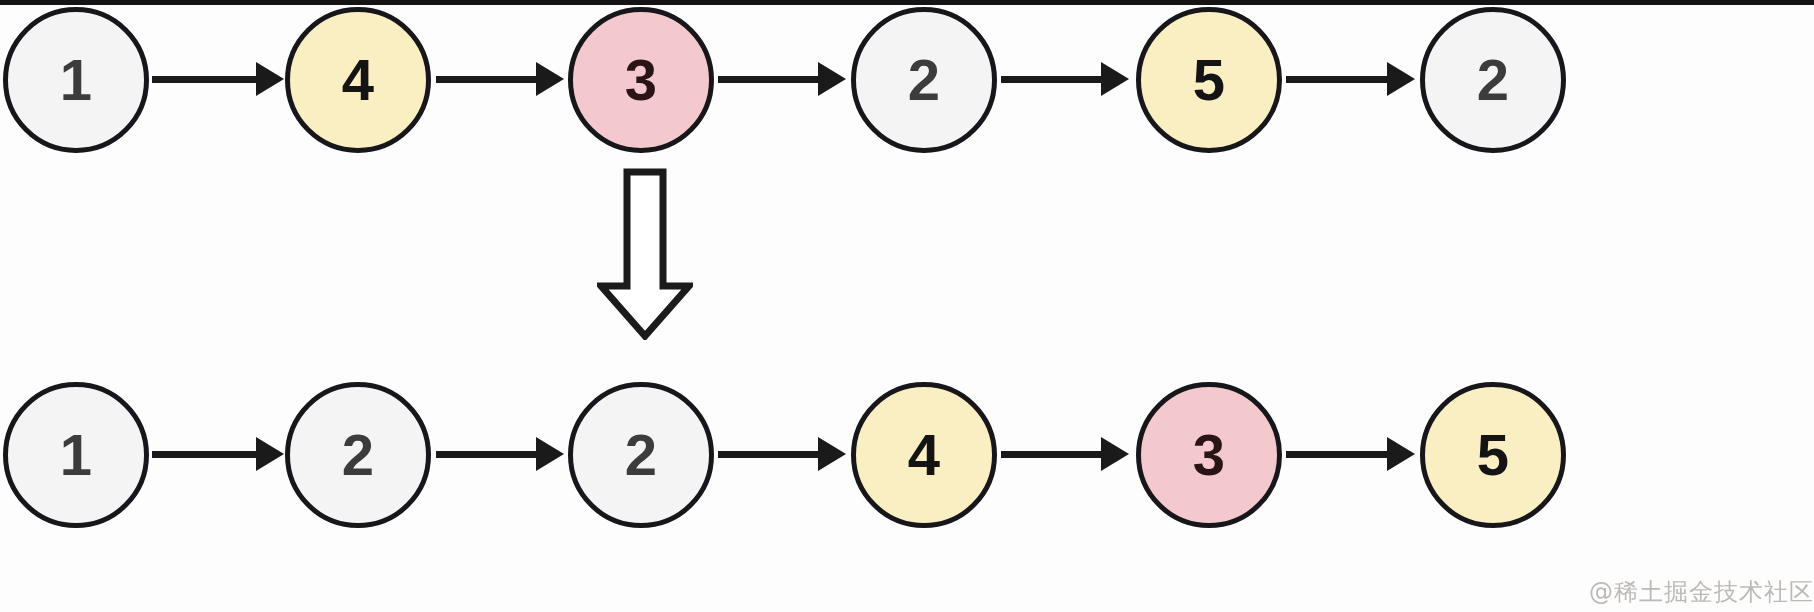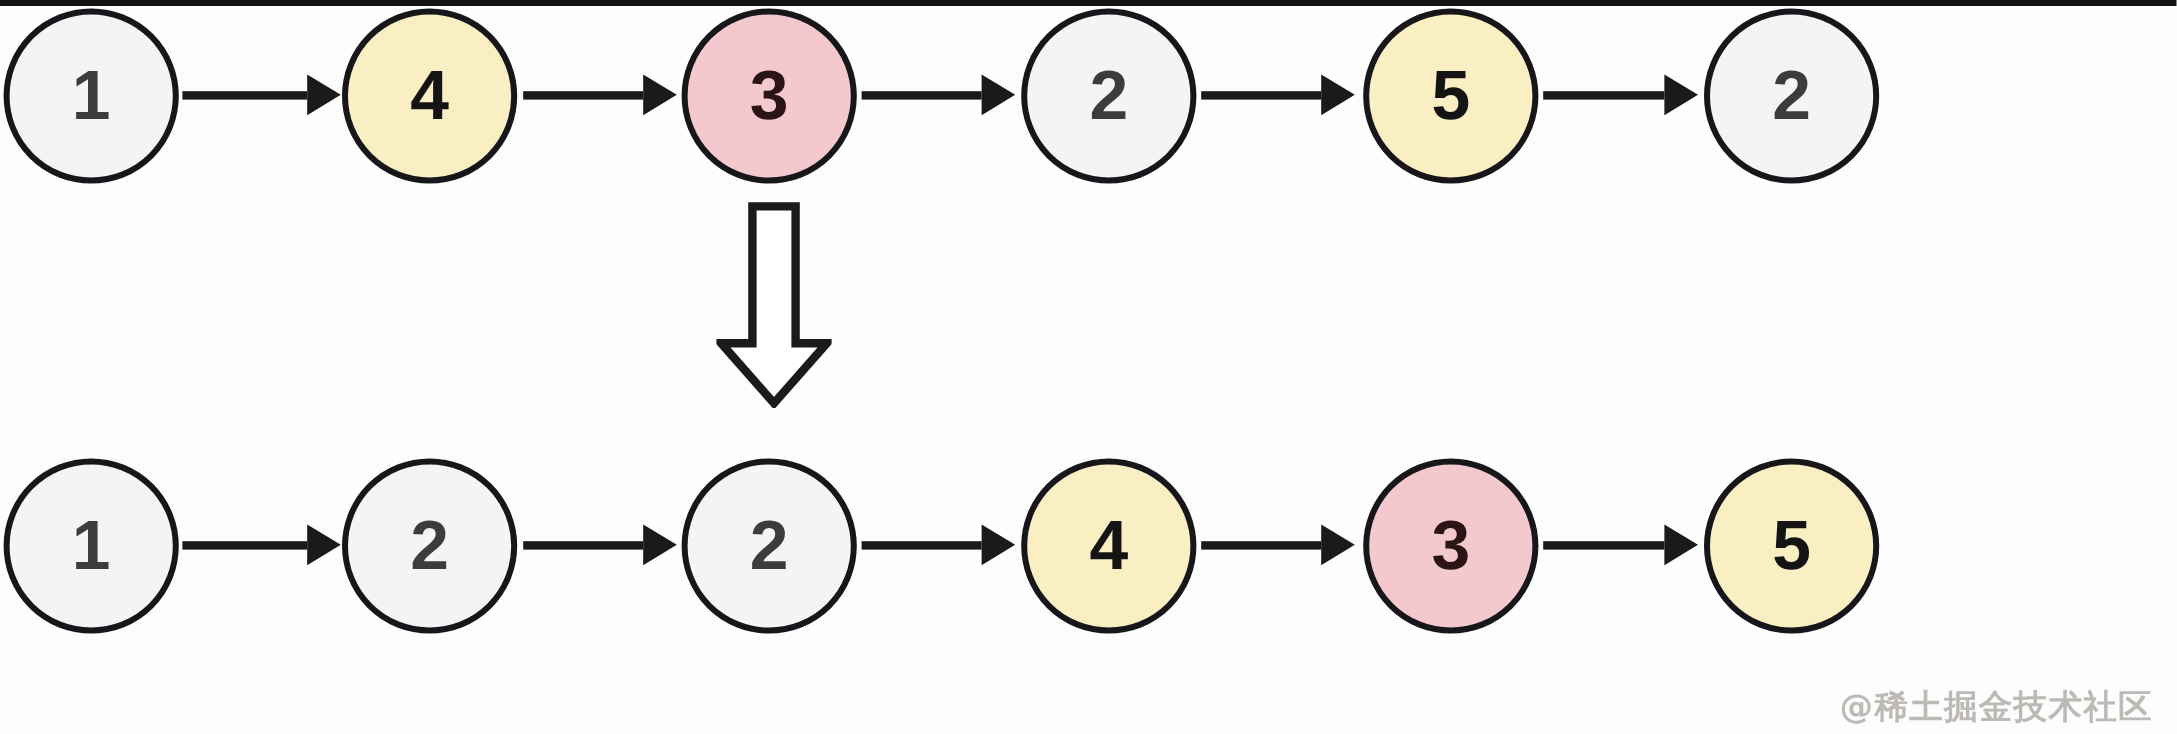--- a/index.html
+++ b/index.html
@@ -80,28 +80,27 @@
   #big-arrow {
     position: absolute;
     left: 597px;
     top: 168px;
     width: 96px;
     height: 172px;
   }
 
   #watermark {
     position: absolute;
-    right: 20px;
+    right: 0;
     bottom: 4px;
-    font-size: 28px;
+    font-size: 24px;
     color: rgba(110,105,95,0.45);
     font-family: "DejaVu Sans", sans-serif;
     white-space: nowrap;
     letter-spacing: 1px;
-    font-weight: bold;
   }
 </style>
 </head>
 <body>
 
 <div id="canvas">
 
   <div id="top-band"></div>
 
   <div class="row" id="row-top">

